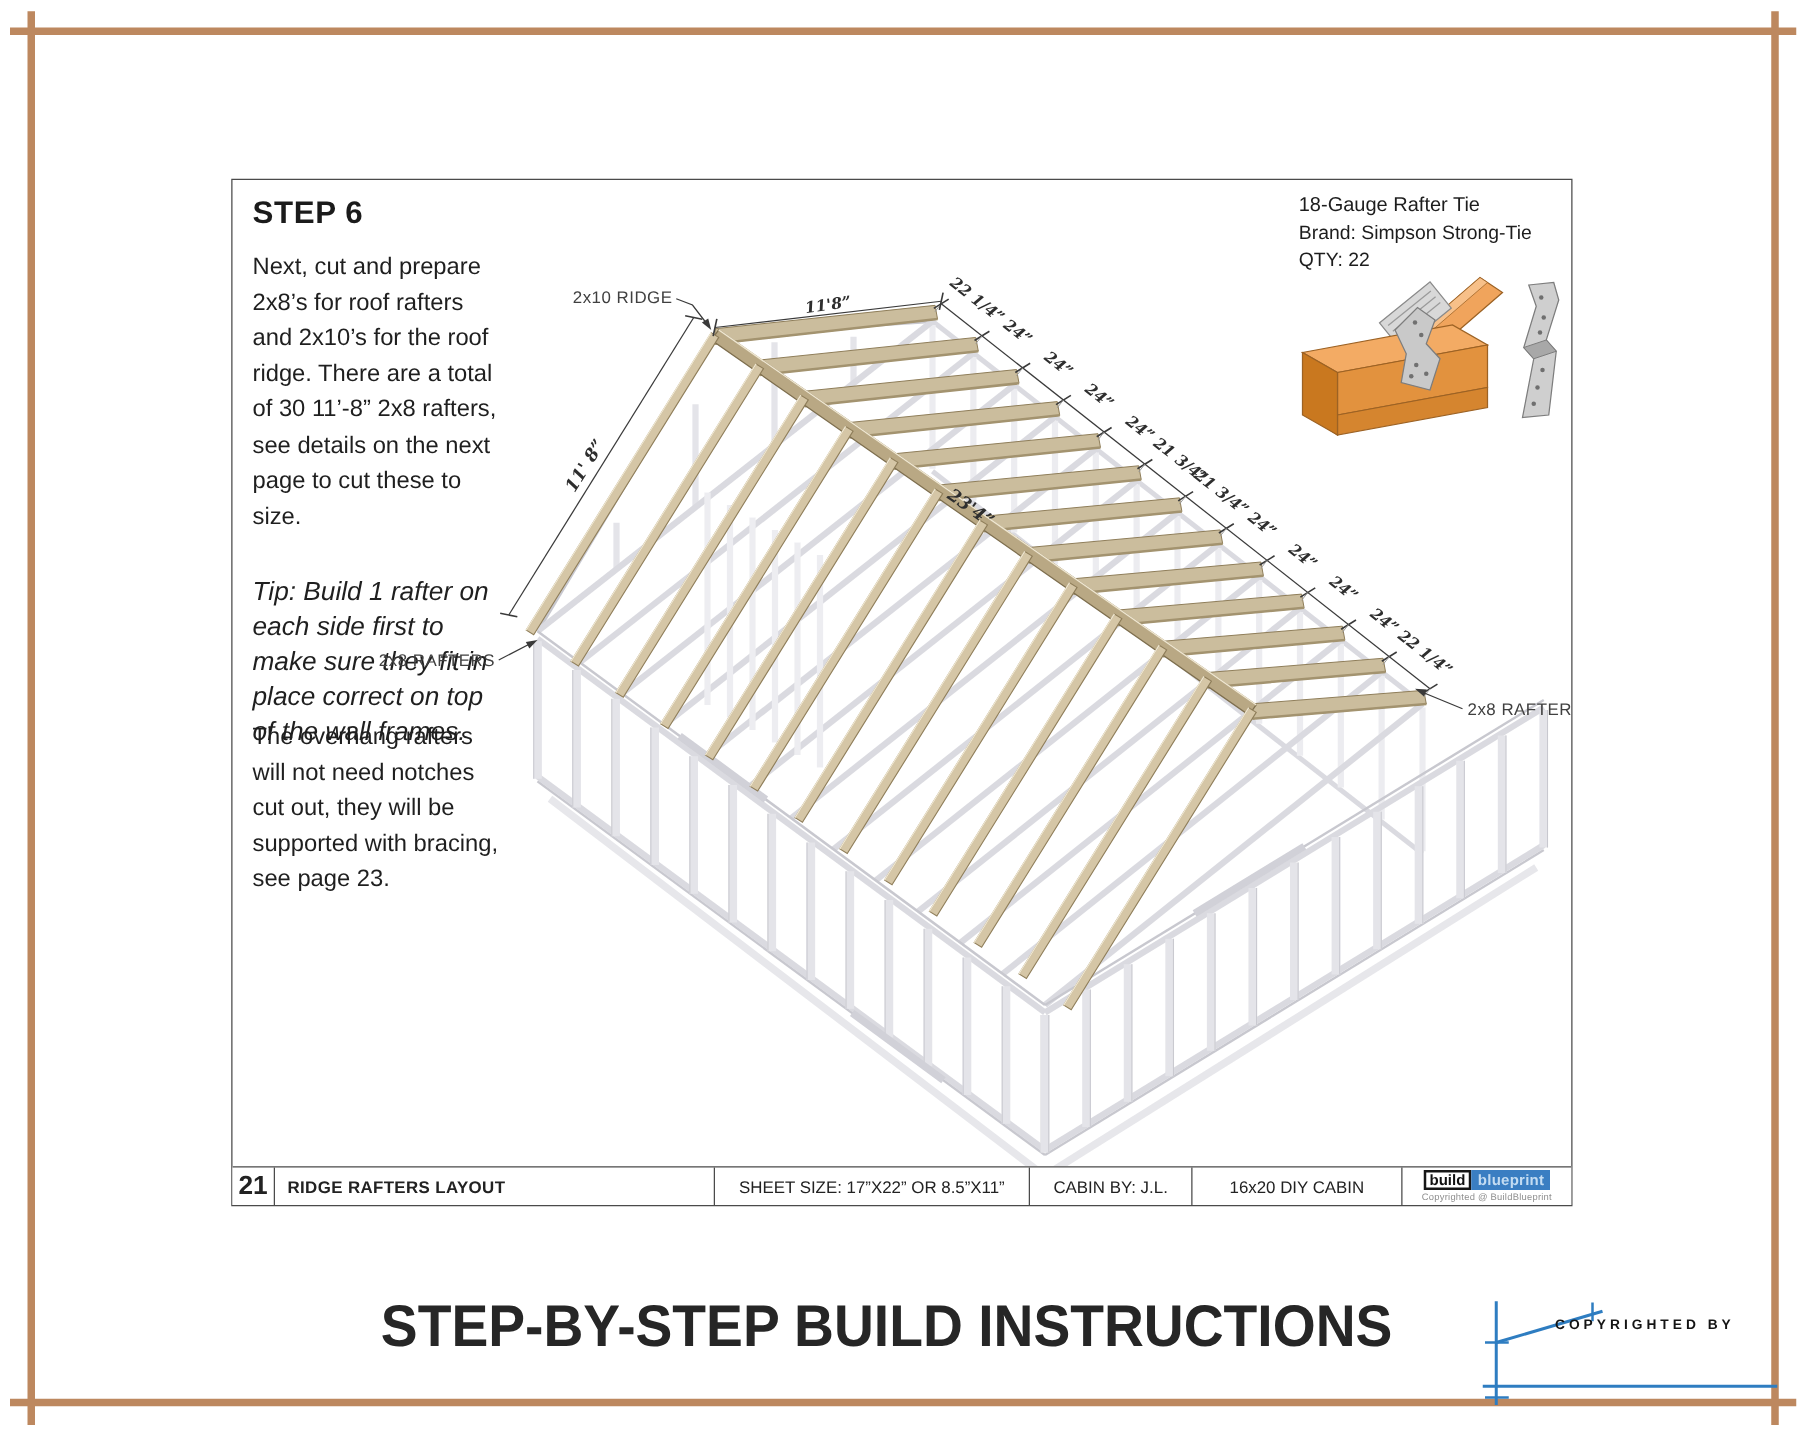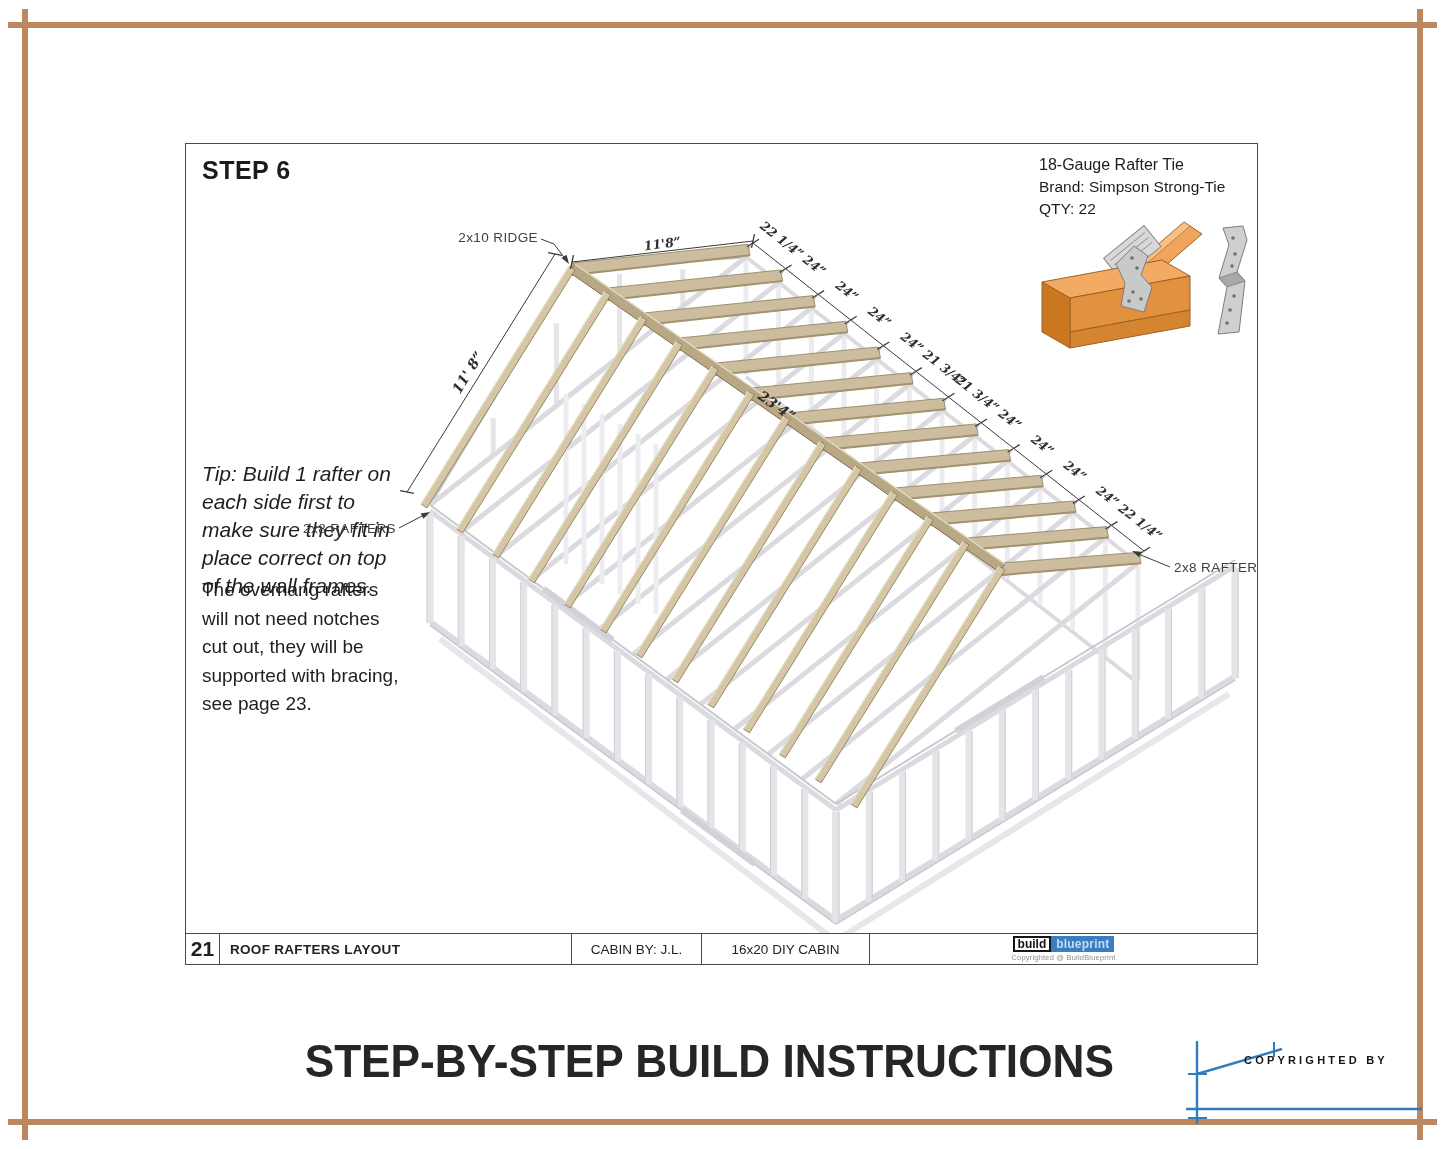--- a/index.html
+++ b/index.html
@@ -59,20 +59,21 @@
 <body>
 
 <div class="frame-line fl-top"></div>
 <div class="frame-line fl-bottom"></div>
 <div class="frame-line fl-left"></div>
 <div class="frame-line fl-right"></div>
 
 <div class="content-box">
 
   <div class="step-title">STEP 6</div>
+  <div class="col-text p1">Next, cut and prepare 2x8’s for roof rafters and 2x10’s for the roof ridge. There are a total of 30 11’-8” 2x8 rafters, see details on the next page to cut these to size.</div>
   <div class="col-text tip">Tip: Build 1 rafter on each side first to make sure they fit in place correct on top of the wall frames.</div>
   <div class="col-text p2">The overhang rafters will not need notches cut out, they will be supported with bracing, see page 23.</div>
 
   <svg class="diagram-svg" id="diagram-svg" viewBox="0 0 1071 791">
     <g id="g-frame" opacity="0.95">
         <line x1="244" y1="361" x2="386" y2="124" stroke="#c6c6cd" stroke-width="3" stroke-linecap="butt"></line>
         <line x1="386" y1="124" x2="560" y2="113" stroke="#c6c6cd" stroke-width="3" stroke-linecap="butt"></line>
         <line x1="244" y1="361" x2="560" y2="113" stroke="#d9d9df" stroke-width="4" stroke-linecap="butt"></line>
         <line x1="307.2" y1="274.2" x2="307.2" y2="311.4" stroke="#e3e3e8" stroke-width="5" stroke-linecap="butt"></line>
         <line x1="370.4" y1="179.39999999999998" x2="370.4" y2="261.8" stroke="#e3e3e8" stroke-width="5" stroke-linecap="butt"></line>
@@ -334,21 +335,22 @@
   </svg>
 
   <div class="hardware-note">
     <div class="hw-title">18-Gauge Rafter Tie</div>
     <div>Brand: Simpson Strong-Tie</div>
     <div>QTY: 22</div>
   </div>
 
   <div class="footer-row">
     <div class="fcell fc-num">21</div>
-    <div class="fcell fc-title">ROOF RAFTERS LAYOUT</div>
+    <div class="fcell fc-title">RIDGE RAFTERS LAYOUT</div>
+    <div class="fcell fc-size">SHEET SIZE: 17”X22” OR 8.5”X11”</div>
     <div class="fcell fc-drawn">CABIN BY: J.L.</div>
     <div class="fcell fc-proj">16x20 DIY CABIN</div>
     <div class="fcell fc-logo">
       <div class="mini-logo-row">
         <span class="mini-build">build</span>
         <span class="mini-blueprint">blueprint</span>
       </div>
       <div class="mini-copy">Copyrighted @ BuildBlueprint</div>
     </div>
   </div>

